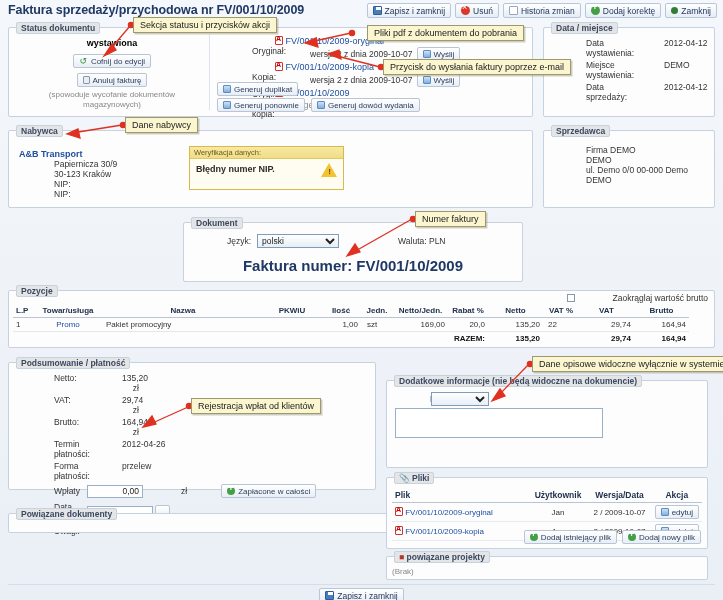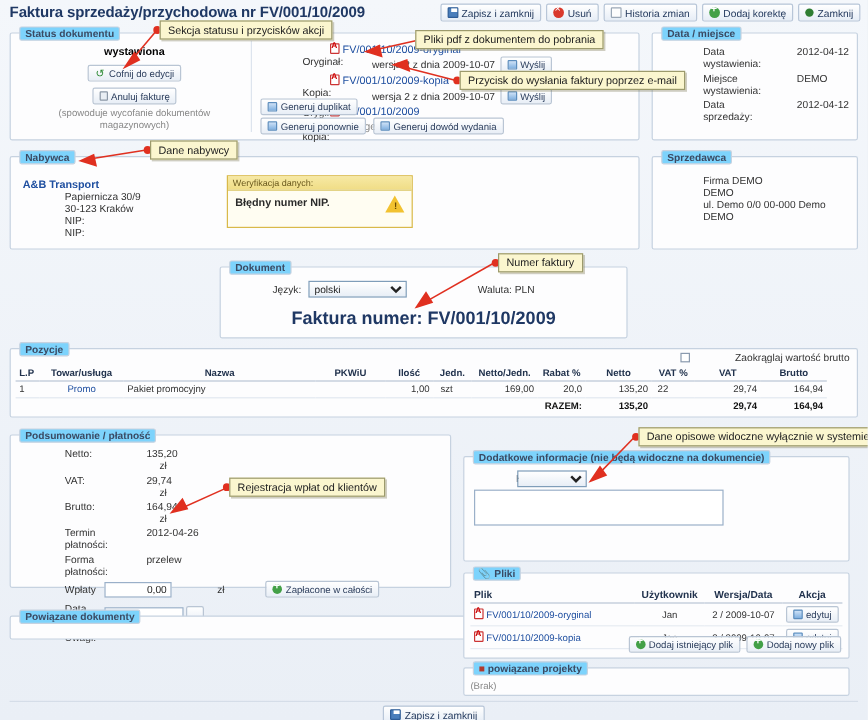--- a/index.html
+++ b/index.html
@@ -43,21 +43,21 @@
   .ic-close{ width:7px;height:7px;background:#2e7d32;border-radius:50%;}
   
   .fs {
     position:absolute;
     border:1px solid #c6d2e0;
     background:#fdfdfe;
     border-radius:2px;
   }
   .fs > .lg {
     position:absolute; top:-6px; left:7px;
-    background:#7dd3fc;
+    background:#e5e5e5;
     padding:0 4px;
     font-size:8.5px; font-weight:bold; color:#3a4a63;
     border:1px solid #c6d2e0;
     border-radius:2px;
     line-height:11px; height:12px;
     white-space:nowrap;
   }
   
   .lbl { color:#333; font-size:8.5px;padding-left:35px; }
   .bold { font-weight:bold; }
@@ -515,20 +515,20 @@
       <polygon points="143,427 156,424 152,416"></polygon>
       <circle cx="189" cy="406" r="2.6"></circle>
 
       <line x1="529" y1="364" x2="496" y2="398"></line>
       <polygon points="492,401 505,396 500,389"></polygon>
       <circle cx="530" cy="364" r="2.6"></circle>
     </g>
   </svg>
 
   <div class="callout" style="left:133px; top:17px;">Sekcja statusu i przycisków akcji</div>
-  <div class="callout" style="left:346px; top:25px;">Pliki pdf z dokumentem do pobrania</div>
+  <div class="callout" style="left:367px; top:25px;">Pliki pdf z dokumentem do pobrania</div>
   <div class="callout" style="left:383px; top:59px;">Przycisk do wysłania faktury poprzez e-mail</div>
   <div class="callout" style="left:125px; top:117px;">Dane nabywcy</div>
   <div class="callout" style="left:415px; top:211px;">Numer faktury</div>
   <div class="callout" style="left:191px; top:398px;text-align:right;">Rejestracja wpłat od klientów</div>
   <div class="callout" style="left:532px; top:356px;">Dane opisowe widoczne wyłącznie w systemie</div>
 
 </div>
 
 </body></html>

